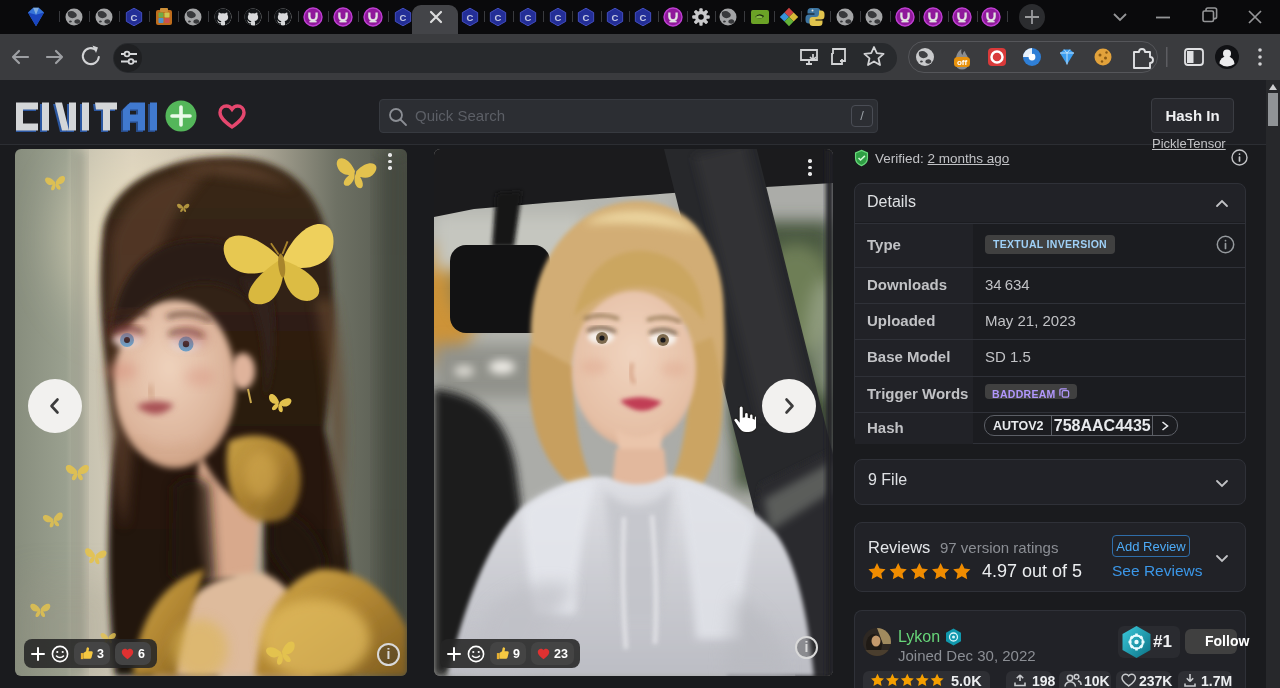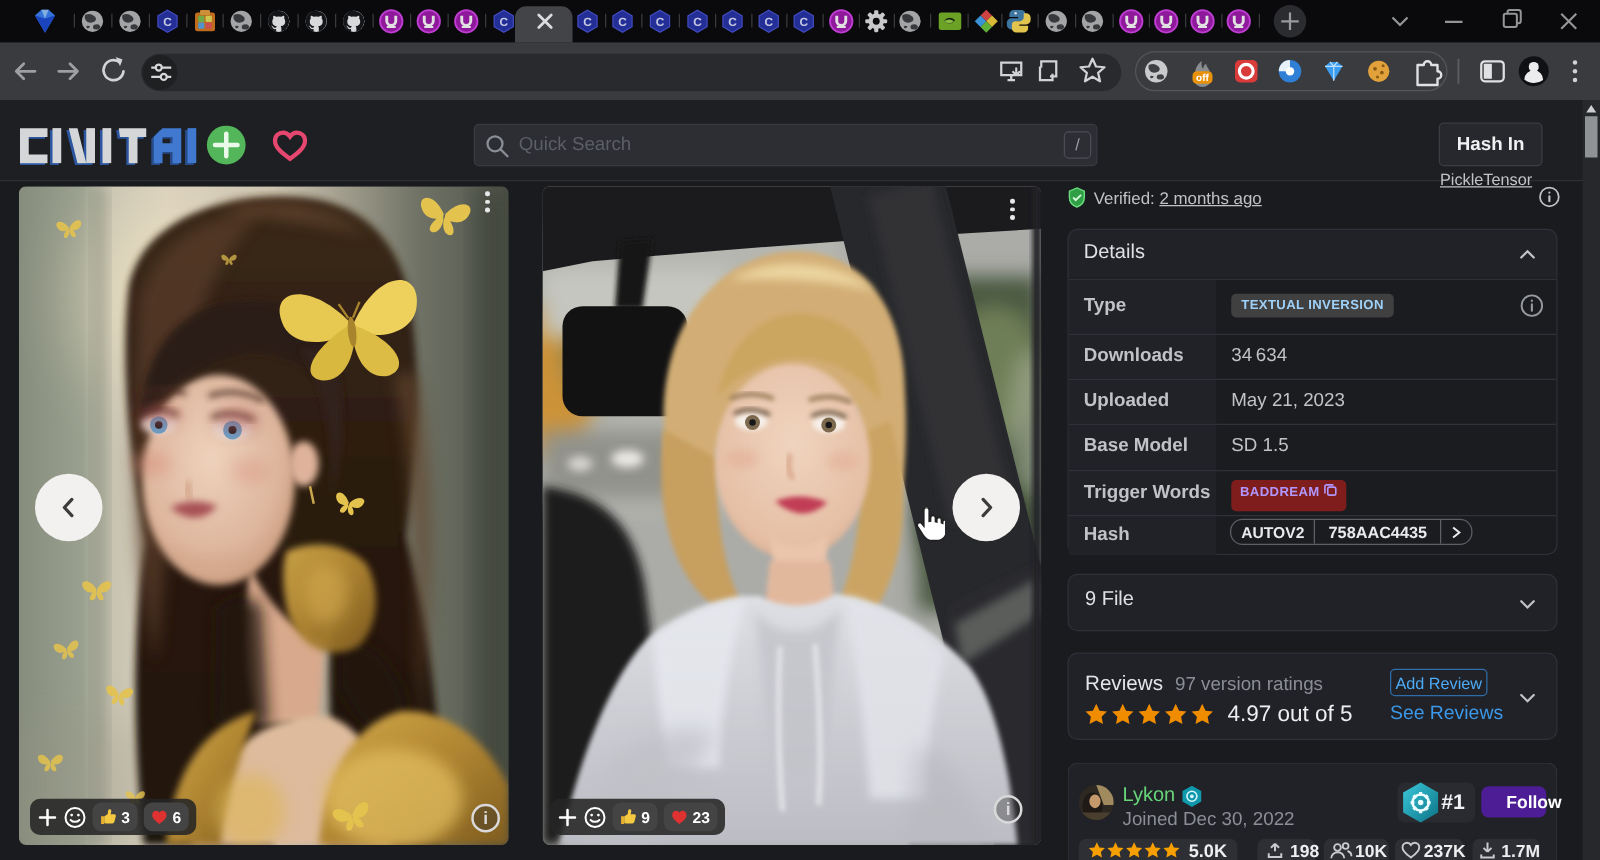--- a/index.html
+++ b/index.html
@@ -634,27 +634,27 @@
 <div class="abs" style="left:973px;top:412px;width:272px;height:32px;border-top:1px solid #2f3138;"></div>
 <div class="abs lbl" style="left:867px;top:419.0px;">Hash</div>
 <div class="abs" style="left:985px;top:235px;height:19px;background:#404040;border-radius:4px;padding:0 8px;color:#9fd0f7;font-size:10.5px;font-weight:bold;line-height:19px;letter-spacing:0.3px;">TEXTUAL INVERSION</div>
 <svg class="abs" style="left:1216px;top:235px" width="19" height="19" viewBox="0 0 19 19">
 <circle cx="9.5" cy="9.5" r="8.2" fill="none" stroke="#969a9e" stroke-width="1.5"></circle>
 <path d="M9.5,5.5 v0.2 M9.5,8.5 v5" stroke="#969a9e" stroke-width="1.7" stroke-linecap="round"></path>
 </svg>
 <div class="abs val" style="left:985px;top:276px;">34 634</div>
 <div class="abs val" style="left:985px;top:312px;">May 21, 2023</div>
 <div class="abs val" style="left:985px;top:348px;">SD 1.5</div>
-<div class="abs" style="left:985px;top:384px;height:25px;background:#7f1d1d;border-radius:4px;padding:0 7px;color:#b197fc;font-size:10.5px;font-weight:bold;line-height:20px;letter-spacing:0.3px;">BADDREAM <svg width="11" height="12" viewBox="0 0 12 12" style="vertical-align:-1px">
+<div class="abs" style="left:985px;top:384px;height:15px;background:#404040;border-radius:4px;padding:0 7px;color:#b197fc;font-size:10.5px;font-weight:bold;line-height:20px;letter-spacing:0.3px;">BADDREAM <svg width="11" height="12" viewBox="0 0 12 12" style="vertical-align:-1px">
         <rect x="3.5" y="3.5" width="7" height="7" rx="1.5" fill="none" stroke="#b197fc" stroke-width="1.4"></rect>
         <path d="M8.5,1.5 h-6 a1.5,1.5 0 0 0 -1.5,1.5 v6" fill="none" stroke="#b197fc" stroke-width="1.4"></path>
       </svg></div>
 <div class="abs" style="left:984px;top:415px;width:194px;height:21px;border:1px solid #5c5f66;border-radius:10px;display:flex;align-items:center;overflow:hidden;">
 <div style="padding:0 8px;color:#e8eaed;font-size:12.5px;font-weight:bold;border-right:1px solid #5c5f66;height:100%;display:flex;align-items:center;">AUTOV2</div>
-<div style="flex:1;text-align:center;color:#e8eaed;font-size:13px;font-weight:bold;">758AAC4435</div>
+<div style="flex:1;text-align:center;color:#e8eaed;font-size:16px;font-weight:bold;">758AAC4435</div>
 <div style="padding:0 8px;border-left:1px solid #5c5f66;height:100%;display:flex;align-items:center;">
         <svg width="8" height="10" viewBox="0 0 8 10">
           <path d="M1.5,1 L6.5,5 L1.5,9" stroke="#e8eaed" stroke-width="1.6" fill="none"></path>
         </svg>
       </div>
 </div>
 <div class="card" style="top:459px;height:46px;"></div>
 <div class="abs" style="left:868px;top:471px;font-size:16px;color:#dee0e3;">9 File</div>
 <svg class="abs" style="left:1214px;top:475px" width="16" height="16" viewBox="0 0 16 16">
       <path d="M3,6 L8,11 L13,6" stroke="#c1c2c5" stroke-width="1.8" fill="none" stroke-linecap="round"></path>
@@ -708,21 +708,21 @@
 <path d="M16.5,1 L30.5,9 V25 L16.5,33 L2.5,25 V9 Z" fill="url(#hexg)"></path>
 <g fill="none" stroke="#eafcff" stroke-width="2">
         <circle cx="16.5" cy="17" r="6.5"></circle>
       </g>
 <g stroke="#eafcff" stroke-width="2.6">
 <path d="M16.5,8.5 v3 M16.5,22.5 v3 M8.5,17 h3 M21.5,17 h3 M10.8,11.3 l2.1,2.1 M20.1,20.6 l2.1,2.1 M22.2,11.3 l-2.1,2.1 M12.9,20.6 l-2.1,2.1"></path>
       </g>
 <circle cx="16.5" cy="17" r="2.2" fill="#eafcff"></circle>
 </svg>
 <div class="abs" style="left:1153px;top:632px;font-size:17px;font-weight:bold;color:#f0f1f3;">#1</div>
-<div class="abs" style="left:1185px;top:629px;width:52px;height:25px;background:#4c1d95;border-radius:6px;color:#fff;font-size:14px;font-weight:bold;text-align:center;line-height:25px;padding-left:20px;">Follow</div>
+<div class="abs" style="left:1185px;top:629px;width:52px;height:25px;background:#404040;border-radius:6px;color:#fff;font-size:14px;font-weight:bold;text-align:center;line-height:25px;padding-left:20px;">Follow</div>
 <svg class="abs" style="left:854px;top:668px" width="392" height="20" viewBox="0 0 392 20">
       <rect x="9" y="3" width="127" height="26" rx="6" fill="#2e2f34"></rect>
       <path transform="translate(23.5,12.5) scale(0.68)" d="M0,-10 L2.94,-3.8 9.51,-3.09 4.76,1.55 6.0,8.09 0,4.8 -6.0,8.09 -4.76,1.55 -9.51,-3.09 -2.94,-3.8 Z" fill="#f59f00"></path>
       <path transform="translate(38.4,12.5) scale(0.68)" d="M0,-10 L2.94,-3.8 9.51,-3.09 4.76,1.55 6.0,8.09 0,4.8 -6.0,8.09 -4.76,1.55 -9.51,-3.09 -2.94,-3.8 Z" fill="#f59f00"></path>
       <path transform="translate(53.3,12.5) scale(0.68)" d="M0,-10 L2.94,-3.8 9.51,-3.09 4.76,1.55 6.0,8.09 0,4.8 -6.0,8.09 -4.76,1.55 -9.51,-3.09 -2.94,-3.8 Z" fill="#f59f00"></path>
       <path transform="translate(68.2,12.5) scale(0.68)" d="M0,-10 L2.94,-3.8 9.51,-3.09 4.76,1.55 6.0,8.09 0,4.8 -6.0,8.09 -4.76,1.55 -9.51,-3.09 -2.94,-3.8 Z" fill="#f59f00"></path>
       <path transform="translate(83.1,12.5) scale(0.68)" d="M0,-10 L2.94,-3.8 9.51,-3.09 4.76,1.55 6.0,8.09 0,4.8 -6.0,8.09 -4.76,1.55 -9.51,-3.09 -2.94,-3.8 Z" fill="#f59f00"></path>
       <text x="97" y="17.5" font-size="14.5" font-weight="bold" fill="#eceef0">5.0K</text>
       <rect x="152" y="3" width="46" height="26" rx="6" fill="#2e2f34"></rect>
       <g stroke="#c8cacd" stroke-width="1.6" fill="none">

